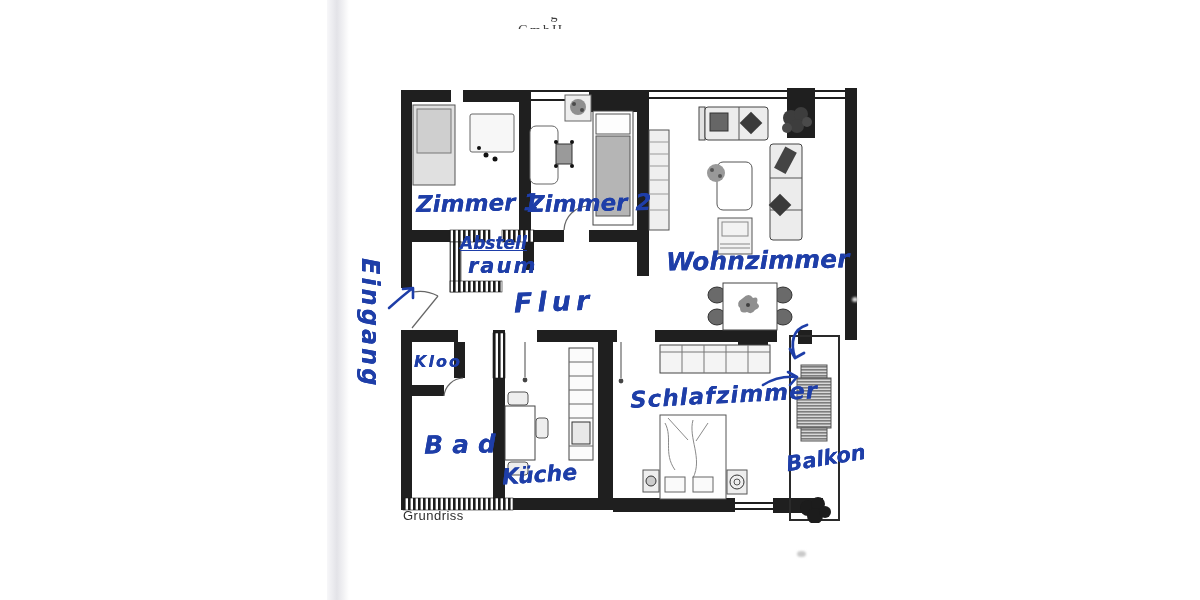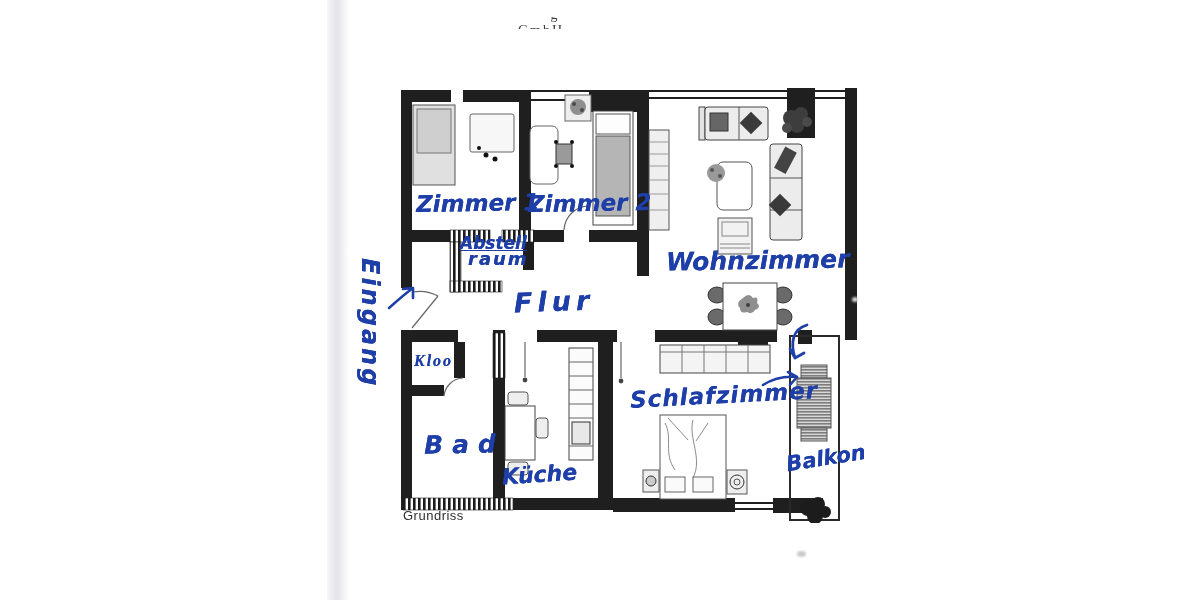--- a/index.html
+++ b/index.html
@@ -207,27 +207,27 @@
     </g>
   </svg>
 
   <div class="lbl" style="left:384px;top:258px;font-size:24px;letter-spacing:3px;transform:rotate(90deg);transform-origin:0 0;">Eingang</div>
 
   <div class="lbl" style="left:416px;top:190px;font-size:23px;transform:rotate(-1deg);">Zimmer 1</div>
 
   <div class="lbl" style="left:528px;top:190px;font-size:23px;transform:rotate(-1deg);">Zimmer 2</div>
 
   <div class="lbl" style="left:460px;top:233px;font-size:17px;text-decoration:underline;">Abstell</div>
-  <div class="lbl" style="left:468px;top:248px;font-size:18px;letter-spacing:2px;">raum</div>
+  <div class="lbl" style="left:468px;top:254px;font-size:21px;letter-spacing:2px;">raum</div>
 
   <div class="lbl" style="left:666px;top:246px;font-size:25px;transform:rotate(-1deg);">Wohnzimmer</div>
 
   <div class="lbl" style="left:514px;top:286px;font-size:27px;letter-spacing:5px;transform:rotate(-2deg);">Flur</div>
 
-  <div class="lbl" style="left:414px;top:352px;font-size:16px;letter-spacing:2px;font-family:Liberation Serif, serif;">Kloo</div>
+  <div class="lbl" style="left:414px;top:352px;font-size:16px;letter-spacing:2px;">Kloo</div>
 
   <div class="lbl" style="left:424px;top:430px;font-size:25px;letter-spacing:9px;transform:rotate(-1deg);">Bad</div>
 
   <div class="lbl" style="left:502px;top:462px;font-size:22px;transform:rotate(-4deg);">Küche</div>
 
   <div class="lbl" style="left:630px;top:382px;font-size:23px;letter-spacing:1px;transform:rotate(-3deg);">Schlafzimmer</div>
 
   <div class="lbl" style="left:786px;top:446px;font-size:21px;transform:rotate(-9deg);">Balkon</div>
 
   <svg class="arrow" style="left:386px;top:282px;" width="34" height="30" viewBox="0 0 34 30">

